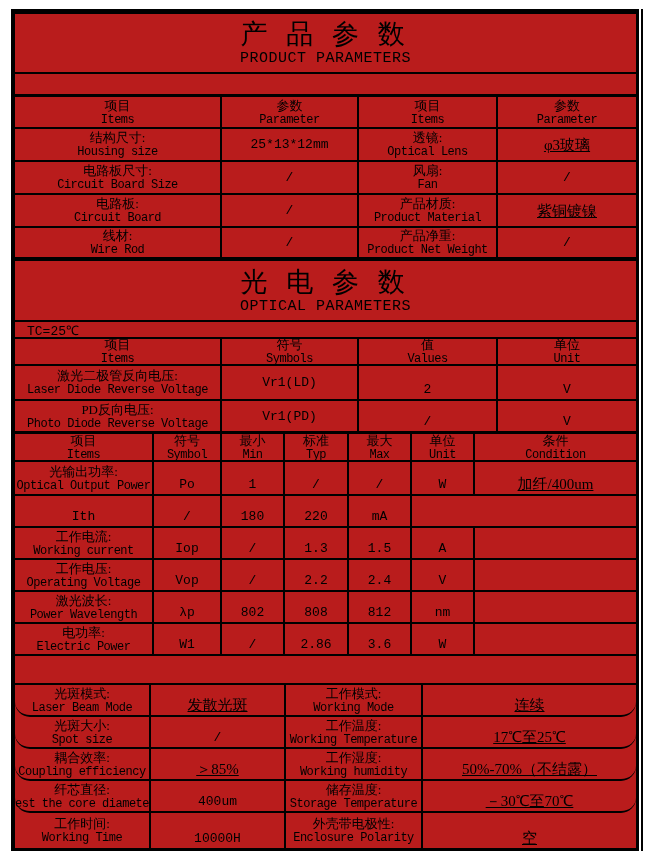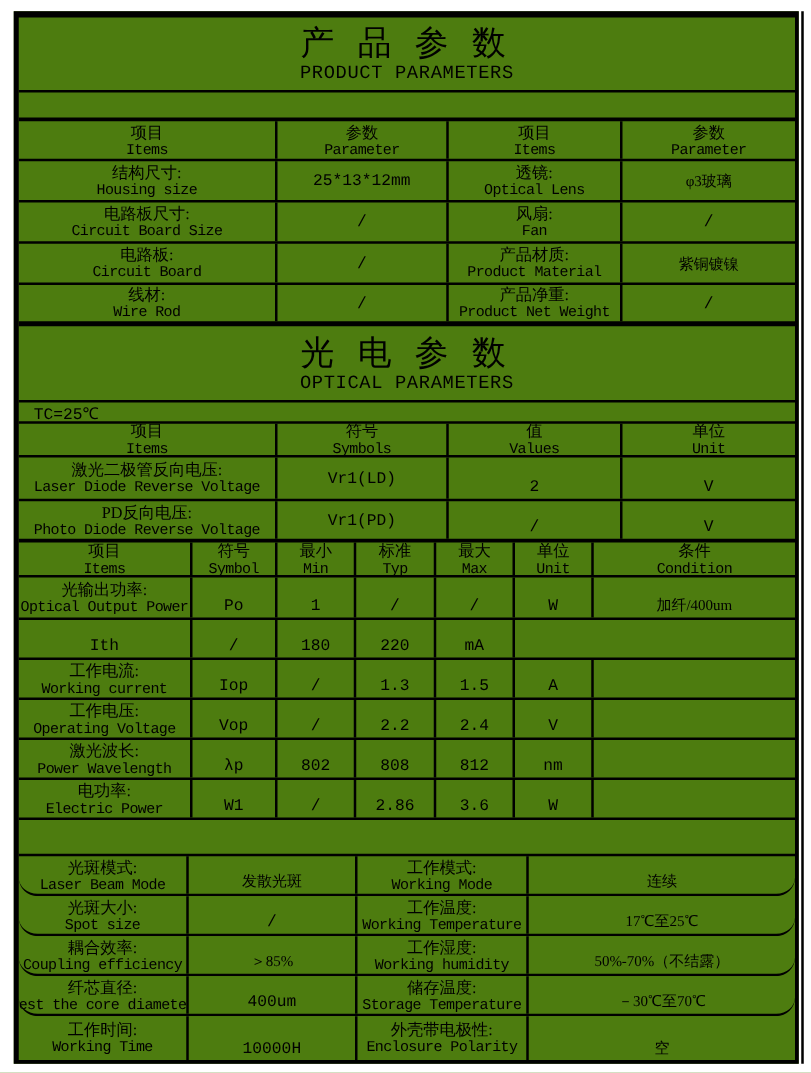--- a/index.html
+++ b/index.html
@@ -1,21 +1,21 @@
 <!DOCTYPE html>
 <html><head>
 <meta charset="utf-8">
 <style>
   * { box-sizing: border-box; margin: 0; padding: 0; }
   html,body { width: 649px; height: 858px; background: #ffffff; overflow: hidden; }
   body { position: relative; font-family: "Liberation Serif", serif; color: #000; }
   .sheet {
     position: absolute; left: 11px; top: 9px; width: 628px; height: 842px;
     border: solid #000; border-width: 5px 3px 3px 4px;
-    display: flex; flex-direction: column; background: #4d7c0f;
+    display: flex; flex-direction: column; background: #b91c1c;
   }
   
   .sheet::after { content:""; position:absolute; top:-5px; bottom:-3px; right:-7px; width:2px; background:#000; }
 
   .row { display: flex; flex: none; border-bottom: 2px solid #000; }
   .row.b3 { border-bottom-width: 3px; }
   .row.b4 { border-bottom-width: 4px; }
   .row.b0 { border-bottom: none; }
 
   .grid { display: grid; width: 100%; }
@@ -25,21 +25,21 @@
 
   .td { border-right: 2px solid #000; overflow: hidden;
         display: flex; flex-direction: column; align-items: center; justify-content: center;
         text-align: center; }
   .td:last-child { border-right: none; }
   .td.vbot { justify-content: flex-end; padding-bottom: 2px; }
 
   .zh { font-size: 13px; line-height: 16px; white-space: nowrap; }
   .en { font-family: "Liberation Mono", monospace; font-size: 12px; line-height: 13px; white-space: nowrap; letter-spacing: -0.5px; }
   .mono { font-family: "Liberation Mono", monospace; font-size: 13px; line-height: 15px; white-space: nowrap; }
-  .zhval { font-size: 12px; line-height: 16px; white-space: nowrap; }
+  .zhval { font-size: 15px; line-height: 16px; white-space: nowrap; text-decoration: underline; }
 
   .titleblock { flex-direction: column; align-items: center; justify-content: center; display: flex; }
   .h-zh { font-size: 27px; line-height: 32px; letter-spacing: 6px; font-weight: 500; white-space: nowrap; }
   .h-en { font-family: "Liberation Mono", monospace; font-size: 15px; line-height: 18px; letter-spacing: 0.5px; white-space: nowrap; }
 
   .tc-row { align-items: center; padding-left: 3px; }
   .tc-text { font-family: "Liberation Mono", monospace; font-size: 13px; }
 
   
   .h-title   { height: 60px; }

